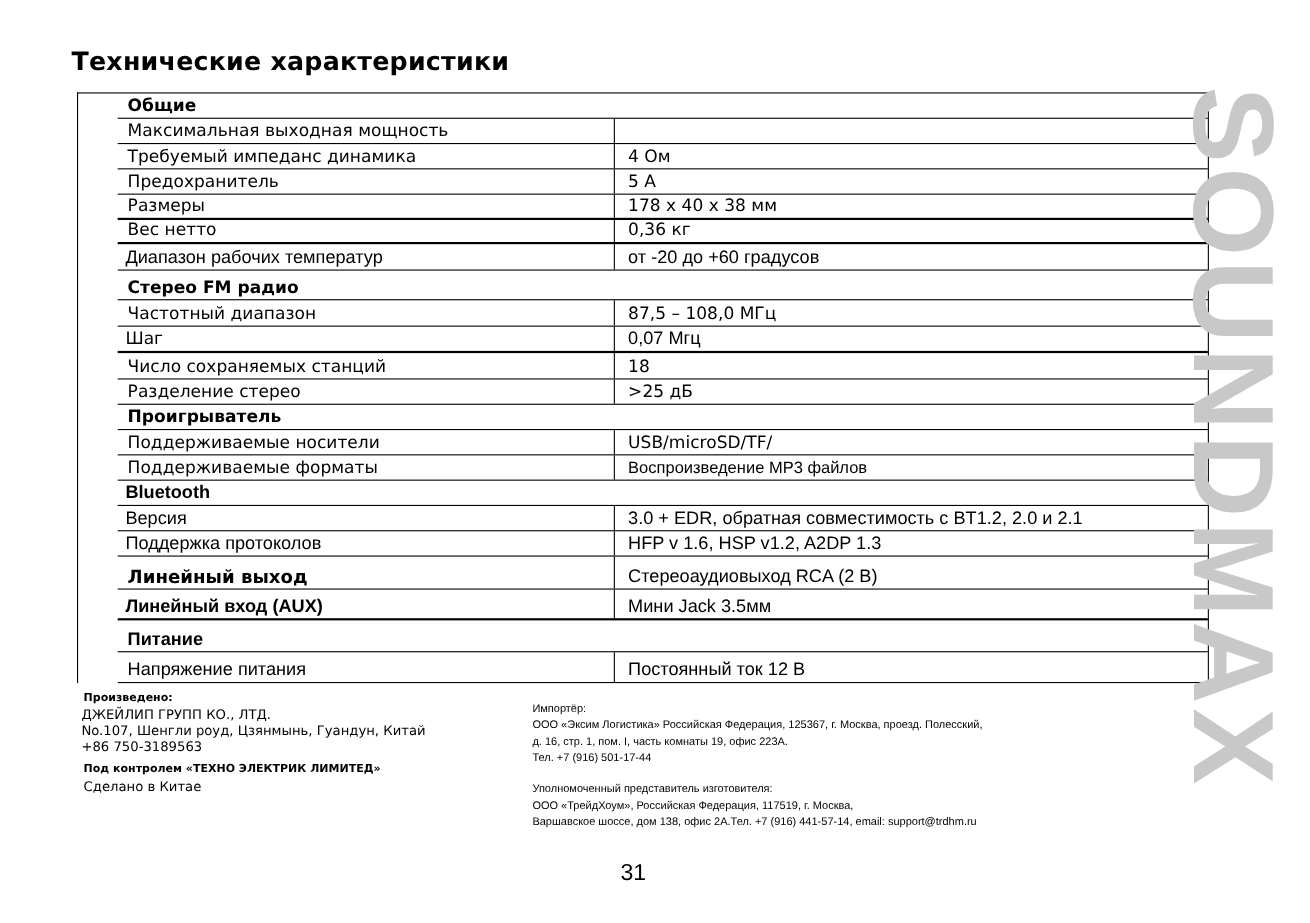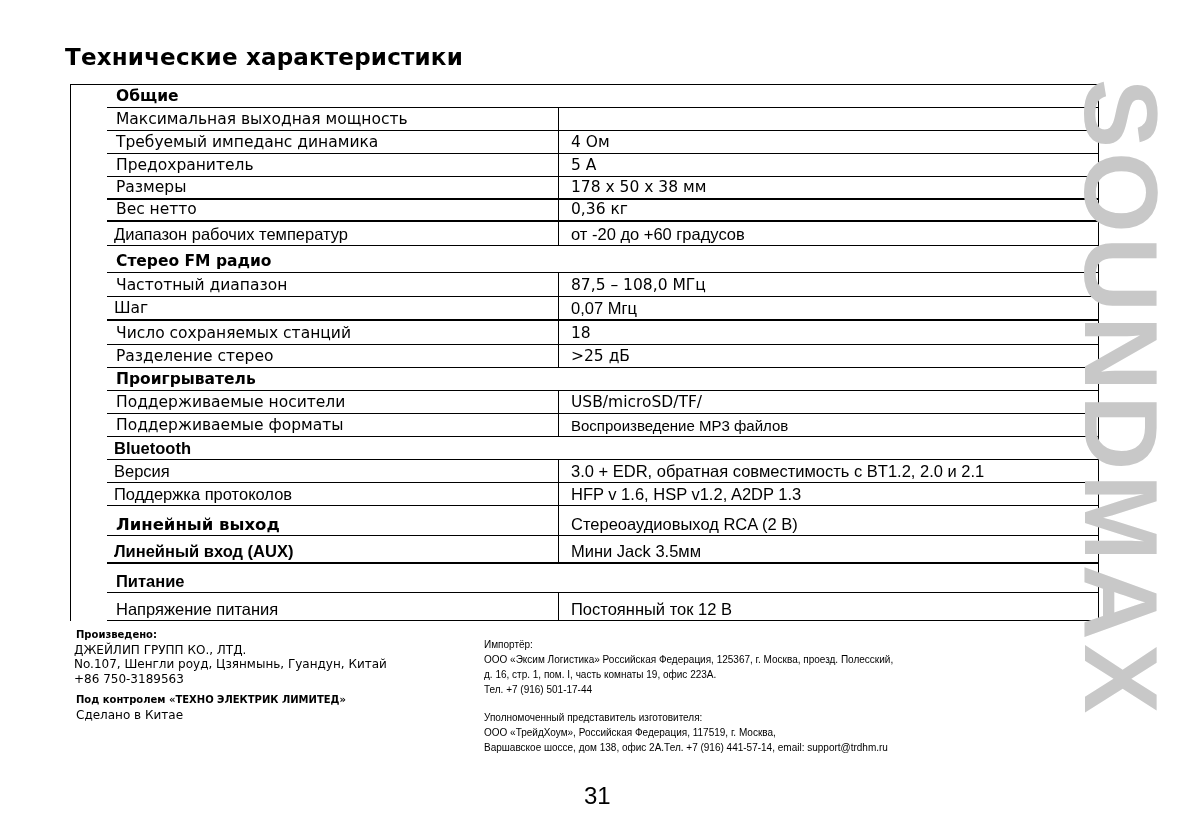--- a/index.html
+++ b/index.html
@@ -12,21 +12,21 @@
   .row .v { flex:1; padding-left:12px; font-size:15.5px; line-height:21px; display:flex; align-items:flex-end; white-space:nowrap; }
   .row.section .k { width:100%; border-right:none; font-weight:bold; }
   .k.alt, .v.alt { font-family:"Liberation Sans", sans-serif; font-size:16.5px; }
   .k.left { padding-left:7px; }
   .k.bold { font-weight:bold; }
   .footer-left { position:absolute; left:76px; top:628px; font-size:12px; line-height:14.5px; }
   .footer-left .lbl { font-weight:bold; font-size:10px; }
   .footer-left .ind { margin-left:-2px; }
   .footer-right { position:absolute; left:484px; top:637px; font-family:"Liberation Sans", sans-serif; font-size:10px; line-height:15px; }
   .footer-right .lbl { font-weight:normal; }
-  .page-number { position:absolute; left:584px; top:782px; font-family:"Liberation Sans", sans-serif; font-size:24px; }
+  .page-number { position:absolute; left:564px; top:782px; font-family:"Liberation Sans", sans-serif; font-size:21px; }
   .brand { position:absolute; left:1070px; top:48px; width:100px; height:700px; }
   .brand span { position:absolute; left:50%; top:50%; transform:translate(-50%,-50%) rotate(90deg); font-family:"Liberation Sans", sans-serif; font-weight:bold; font-size:104px; color:#c8c8c8; letter-spacing:4px; white-space:nowrap; transform-origin:center; }
 </style>
 </head>
 <body>
 
 <div class="page-title">Технические характеристики</div>
 
 <div class="spec-table">
 
@@ -39,21 +39,21 @@
   <div class="row" style="height:23px">
     <div class="k">Требуемый импеданс динамика</div>
     <div class="v">4 Ом</div>
   </div>
   <div class="row" style="height:23px">
     <div class="k">Предохранитель</div>
     <div class="v">5 А</div>
   </div>
   <div class="row thick" style="height:23px">
     <div class="k">Размеры</div>
-    <div class="v">178 x 50 x 38 мм</div>
+    <div class="v">178 x 40 x 38 мм</div>
   </div>
   <div class="row thick" style="height:22px">
     <div class="k">Вес нетто</div>
     <div class="v">0,36 кг</div>
   </div>
   <div class="row" style="height:24px">
     <div class="k alt left">Диапазон рабочих температур</div>
     <div class="v alt">от -20 до +60 градусов</div>
   </div>
 

